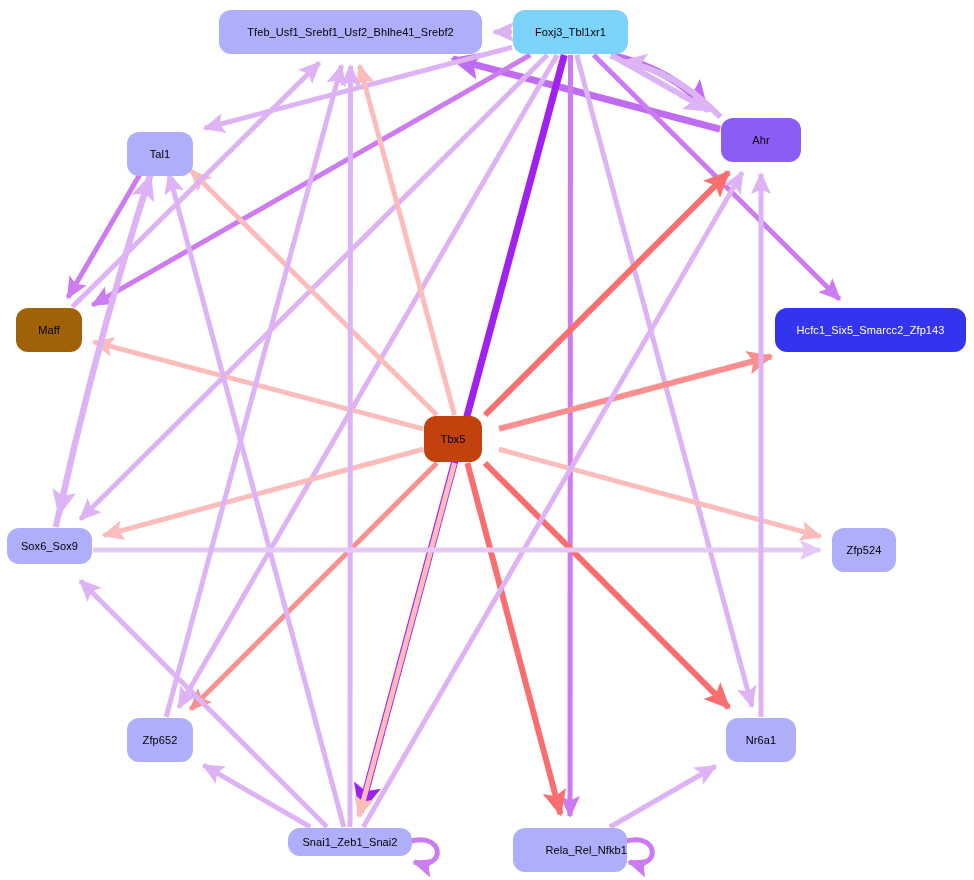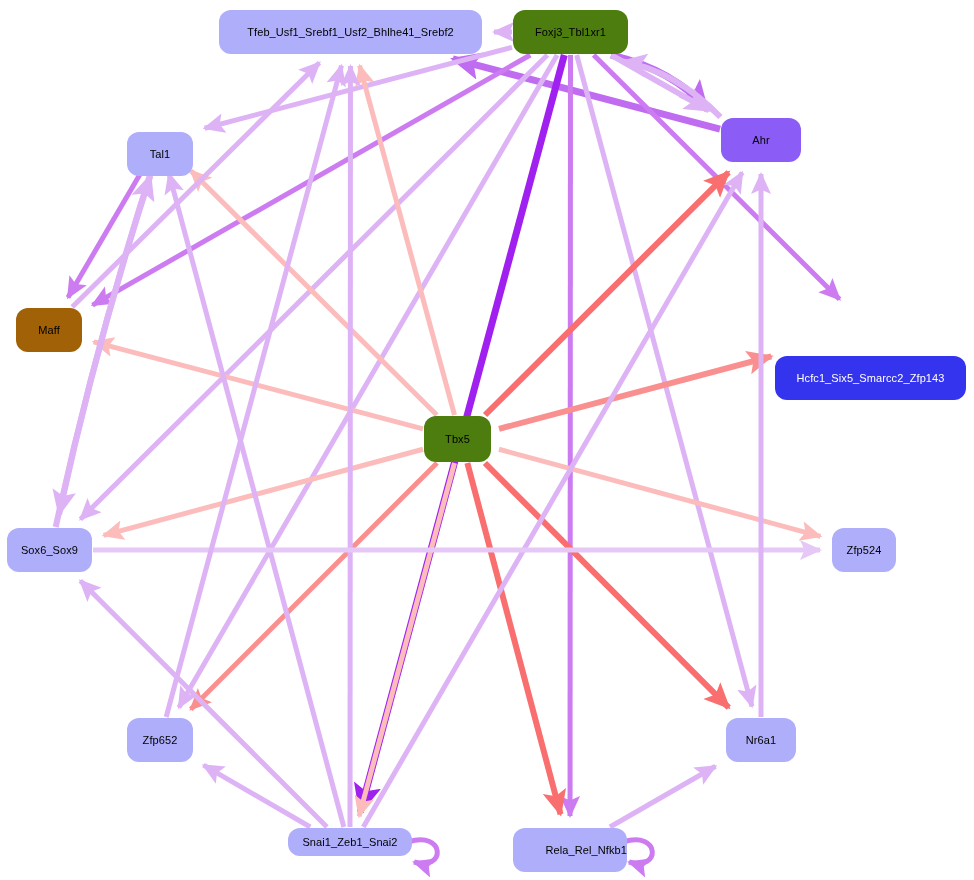--- a/index.html
+++ b/index.html
@@ -9,21 +9,21 @@
   .node-label{
     position:absolute;
     display:flex;align-items:center;justify-content:center;
     border-radius:12px;
     font-size:11px;
     color:#000000;
     white-space:nowrap;
     box-sizing:border-box;
     letter-spacing:0.1px;
   }
-  .node-label.dark{color:#ffffff;margin-top:48px;}
+  .node-label.dark{color:#ffffff;}
 </style>
 </head>
 <body>
 
 <div id="canvas">
   <svg id="graph" viewBox="0 0 974 880" xmlns="http://www.w3.org/2000/svg">
       <defs>
         <marker id="ah-ddb3f5" markerWidth="5" markerHeight="5" refX="4.0" refY="2.0" orient="auto" markerUnits="strokeWidth">
           <path d="M0,0 L4.4,2 L0,4 L0.9,2 Z" fill="#ddb3f5"></path>
         </marker>
@@ -86,39 +86,39 @@
       <path d="M153.80121951219513,163 Q96.06007239502797,342.65795853573314 59.133774635396264,514.2547728460411" fill="none" stroke="#ddb3f5" stroke-width="6" stroke-linecap="butt" marker-end="url(#ah-ddb3f5)"></path>
       <path d="M146.56315789473683,163 L67.98563846800286,297.5020602799951" fill="none" stroke="#cc7bf0" stroke-width="5" stroke-linecap="butt" marker-end="url(#ah-cc7bf0)"></path>
       <path d="M761,717 L761,174" fill="none" stroke="#ddb3f5" stroke-width="5" stroke-linecap="butt" marker-end="url(#ah-ddb3f5)"></path>
       <path d="M166.1885593220339,717 L341.45334663165454,65.62220779416587" fill="none" stroke="#ddb3f5" stroke-width="5" stroke-linecap="butt" marker-end="url(#ah-ddb3f5)"></path>
       <path d="M72.27013422818791,307 L319.40641397985445,62.73263228525161" fill="none" stroke="#ddb3f5" stroke-width="5" stroke-linecap="butt" marker-end="url(#ah-ddb3f5)"></path>
     </svg>
   <div id="nodes">
       <div class="node-label" style="left: 219px; top: 10px; width: 263px; height: 44px; background: rgb(174, 174, 251);">
         <span>Tfeb_Usf1_Srebf1_Usf2_Bhlhe41_Srebf2</span>
       </div>
-      <div class="node-label" style="left: 513px; top: 10px; width: 115px; height: 44px; background: #4d7c0f;">
+      <div class="node-label" style="left: 513px; top: 10px; width: 115px; height: 44px; background: #7dd3fc;">
         <span>Foxj3_Tbl1xr1</span>
       </div>
       <div class="node-label" style="left: 127px; top: 132px; width: 66px; height: 44px; background: rgb(174, 174, 251);">
         <span>Tal1</span>
       </div>
       <div class="node-label" style="left: 721px; top: 118px; width: 80px; height: 44px; background: #8b5cf6;">
         <span>Ahr</span>
       </div>
       <div class="node-label" style="left: 16px; top: 308px; width: 66px; height: 44px; background: #a16207;">
         <span>Maff</span>
       </div>
       <div class="node-label dark" style="left: 775px; top: 308px; width: 191px; height: 44px; background: rgb(52, 52, 239);">
         <span>Hcfc1_Six5_Smarcc2_Zfp143</span>
       </div>
-      <div class="node-label" style="left: 424px; top: 416px; width: 67px; height: 46px; background: #4d7c0f;">
+      <div class="node-label" style="left: 424px; top: 416px; width: 58px; height: 46px; background: #c2410c;">
         <span>Tbx5</span>
       </div>
-      <div class="node-label" style="left: 7px; top: 528px; width: 85px; height: 44px; background: rgb(174, 174, 251);">
+      <div class="node-label" style="left: 7px; top: 528px; width: 85px; height: 36px; background: rgb(174, 174, 251);">
         <span>Sox6_Sox9</span>
       </div>
       <div class="node-label" style="left: 832px; top: 528px; width: 64px; height: 44px; background: rgb(174, 174, 251);">
         <span>Zfp524</span>
       </div>
       <div class="node-label" style="left: 127px; top: 718px; width: 66px; height: 44px; background: rgb(174, 174, 251);">
         <span>Zfp652</span>
       </div>
       <div class="node-label" style="left: 726px; top: 718px; width: 70px; height: 44px; background: rgb(174, 174, 251);">
         <span>Nr6a1</span>

